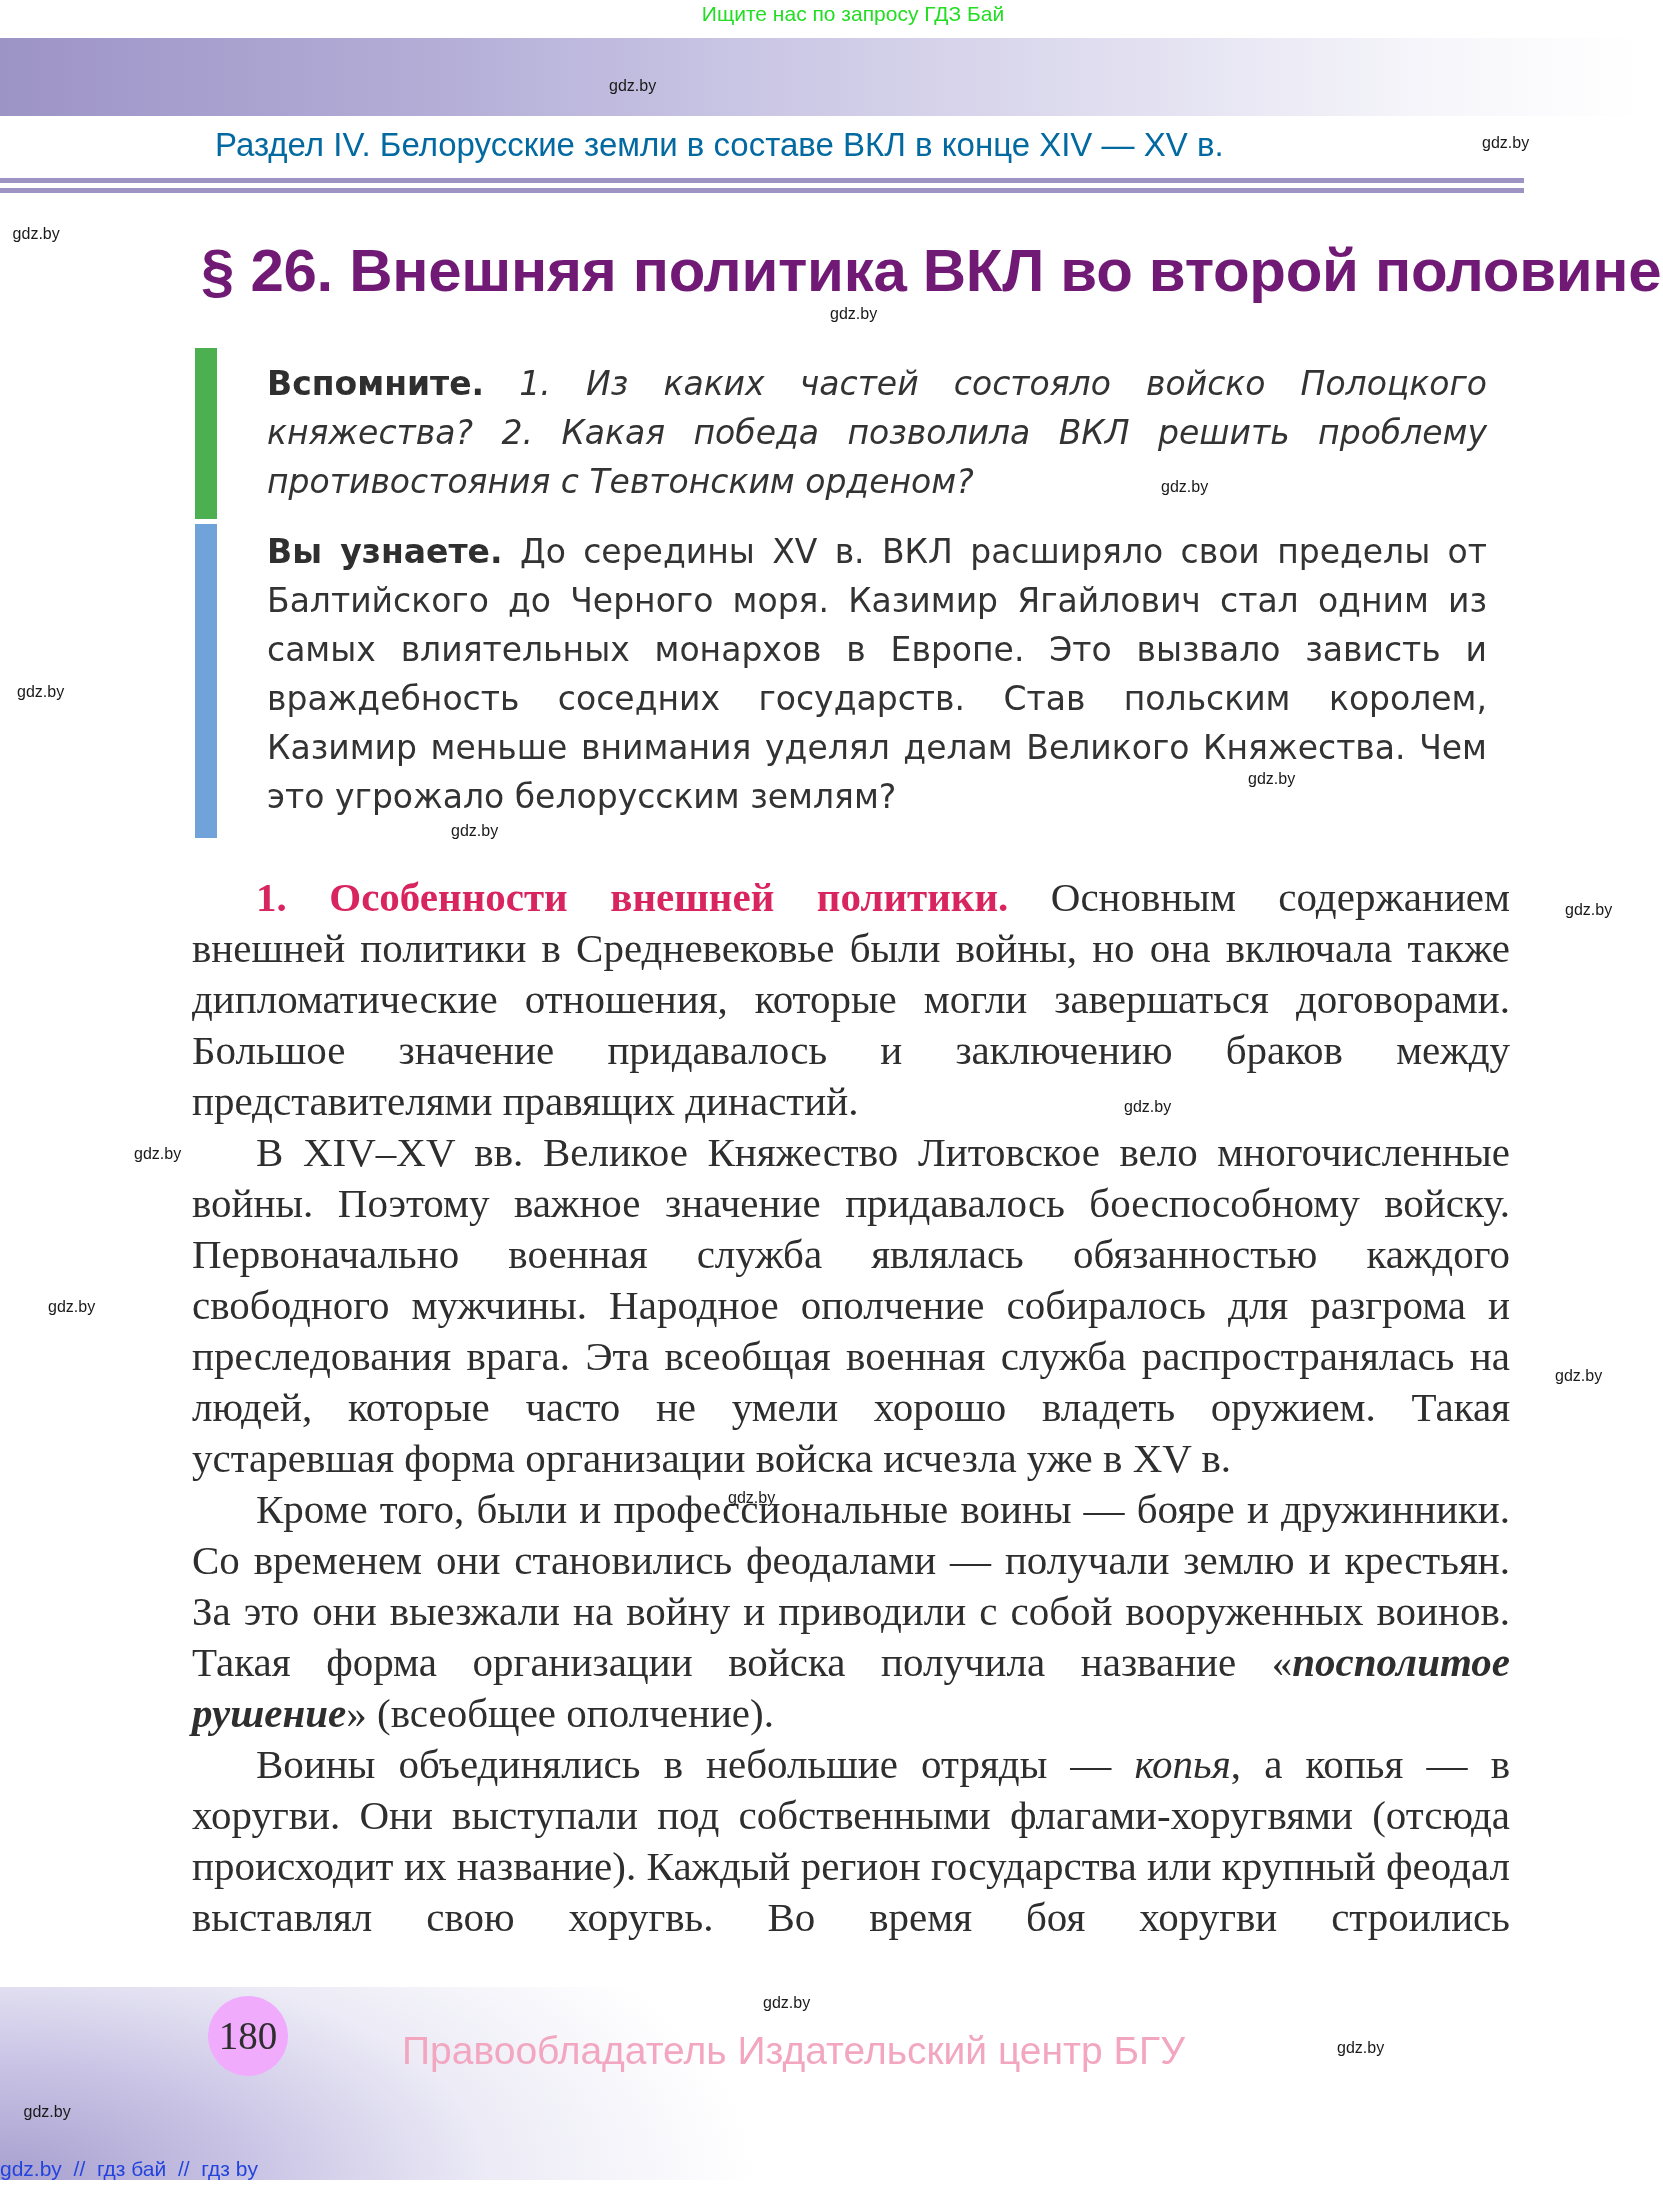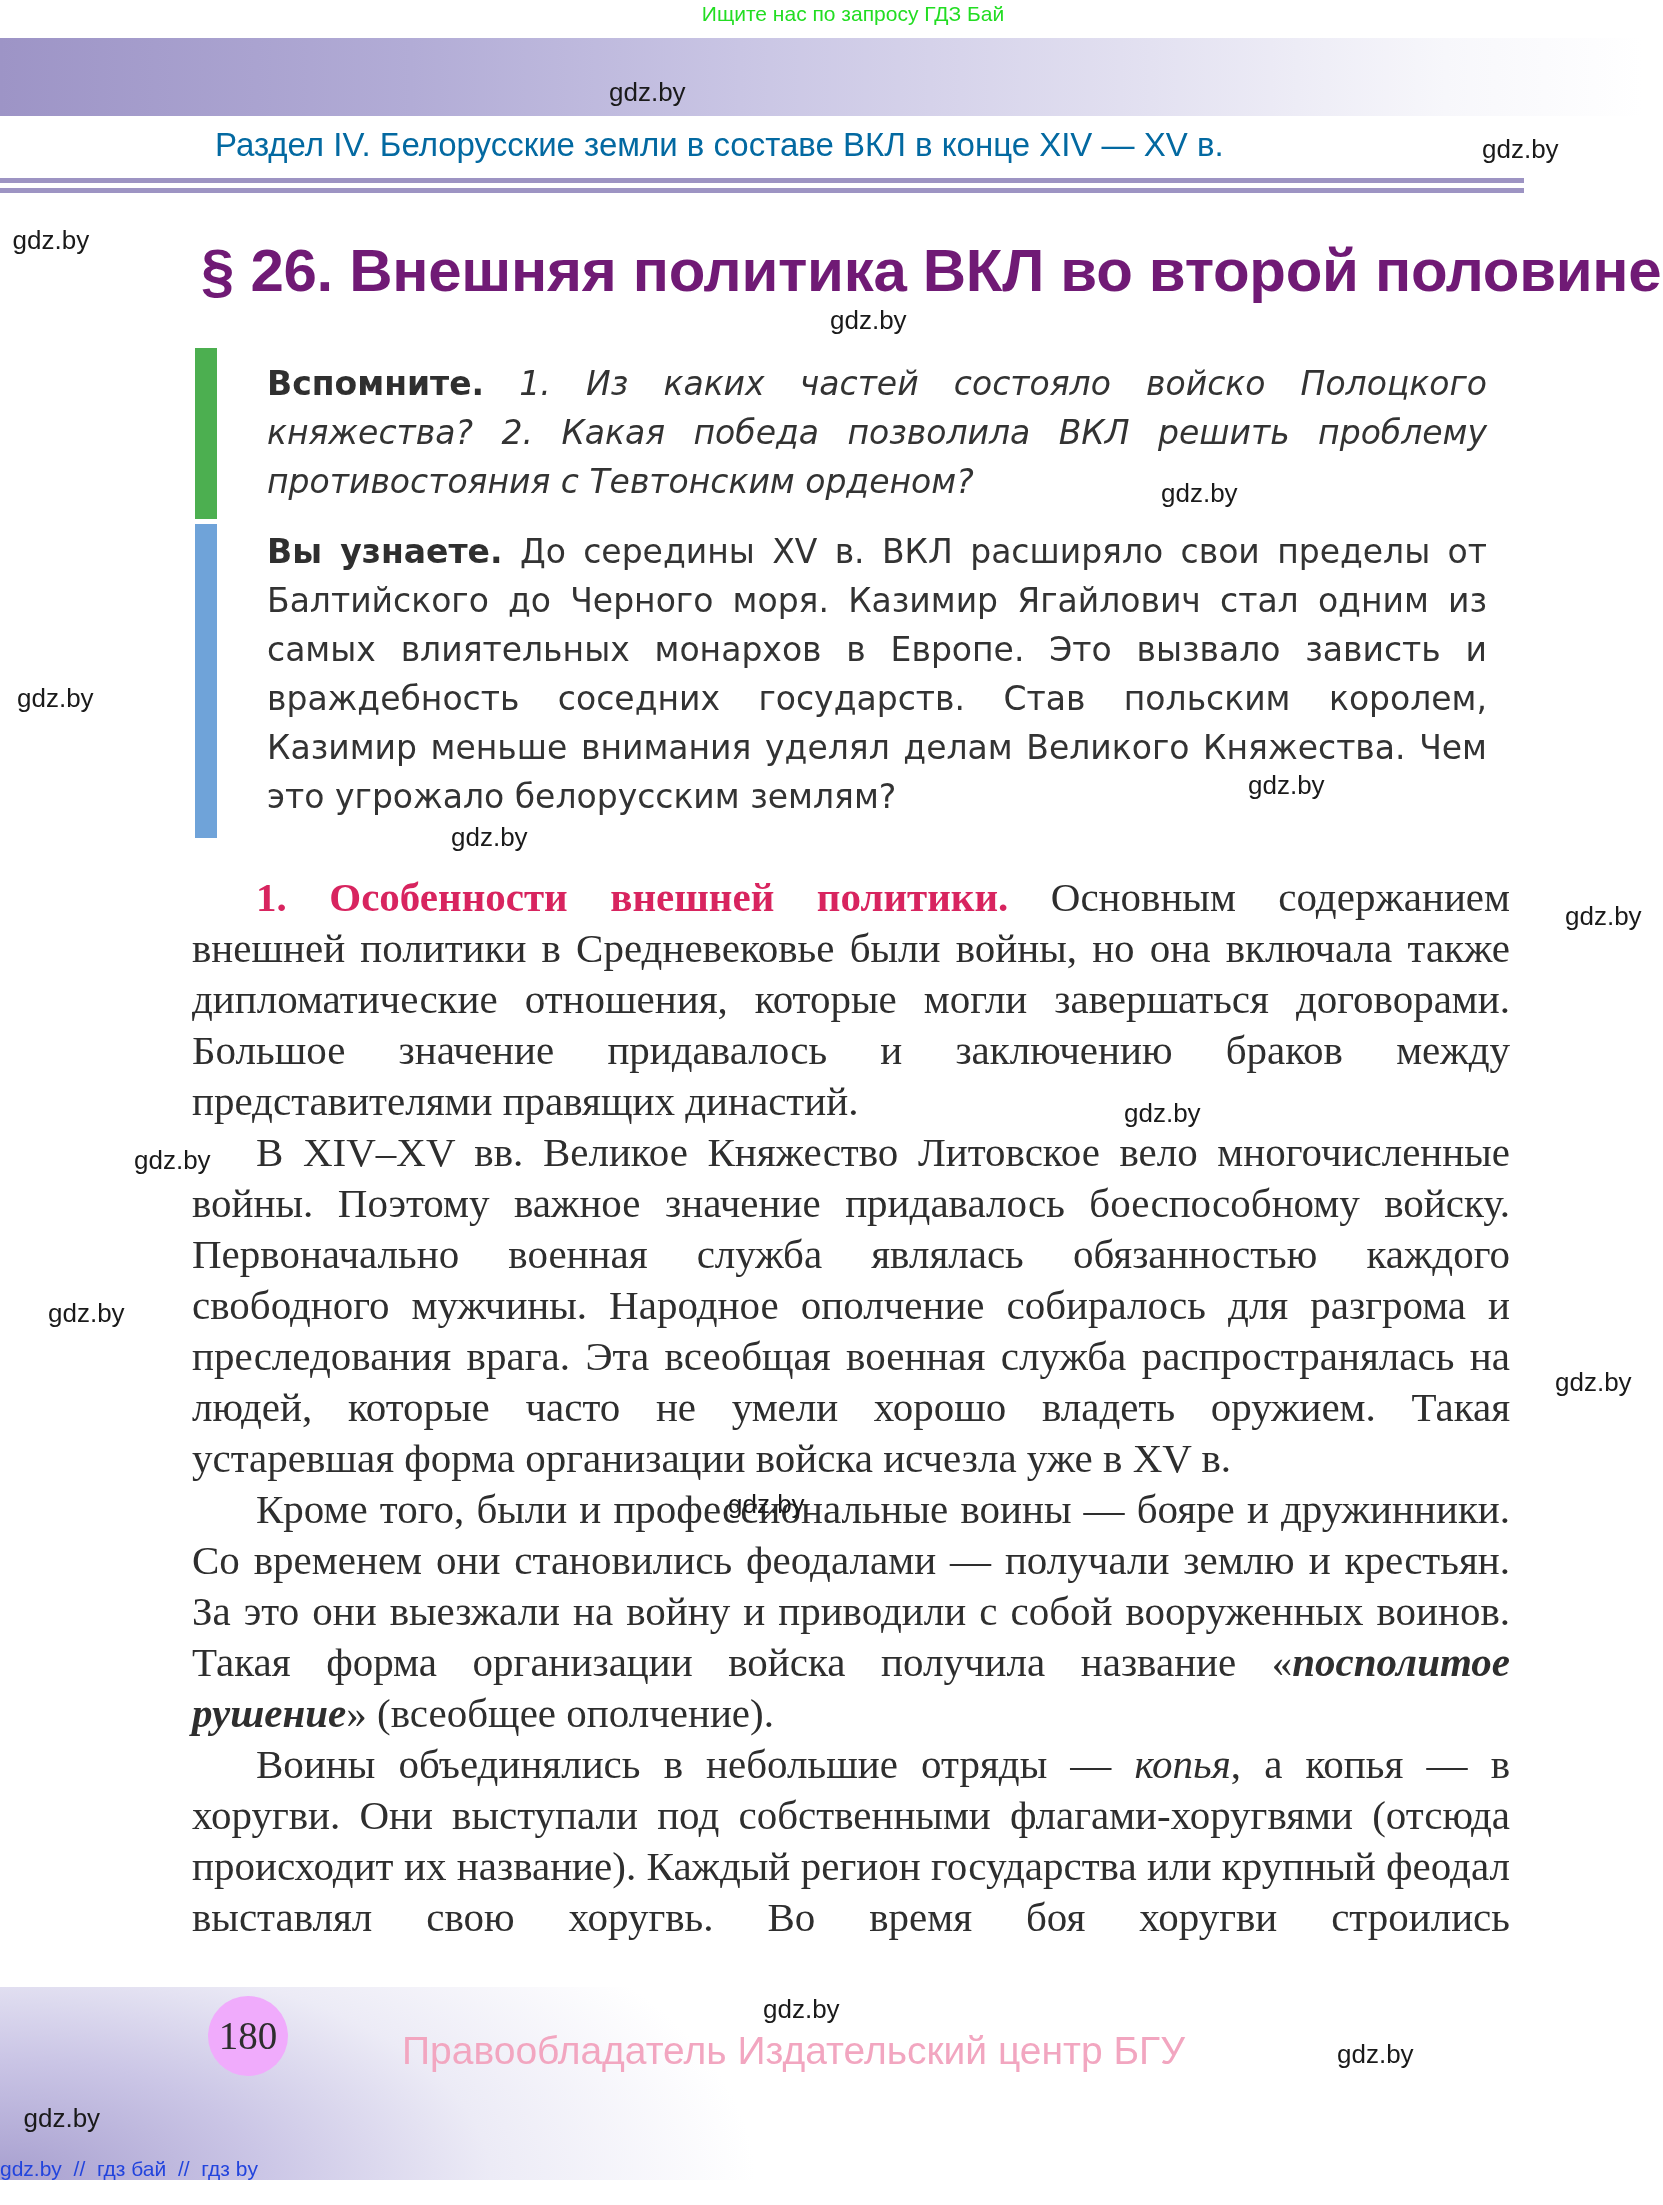--- a/index.html
+++ b/index.html
@@ -1,20 +1,20 @@
 <!DOCTYPE html>
 <html style="font-size:13.4px"><head>
 <meta charset="utf-8">
 <style>
   html, body { margin:0; padding:0; background:#ffffff; }
   body { width:1664px; height:2205px; position:relative; overflow:hidden; font-family:"Liberation Sans", sans-serif; color:#2b2b2b; }
   .abs { position:absolute; }
   .top-promo { top:1.7px; left:0; width:1664px; text-align:center; color:#22dd22; font-size:21px; font-family:"Liberation Sans", sans-serif;padding-left:21px; }
   .band { top:38px; left:0; width:1643px; height:78px; background:linear-gradient(to right, #9d94c6 0%, #b2acd6 25%, #c9c5e4 45%, #e3e1f1 70%, #f7f7fb 88%, #ffffff 100%); }
-  .wm { font-family:"Liberation Sans", sans-serif; font-size:26px; color:#1a1a1a; white-space:nowrap; }
+  .wm { font-family:"Liberation Sans", sans-serif; font-size:16px; color:#1a1a1a; white-space:nowrap; }
   .section-header { top:126px; left:215px; font-size:33px; color:#0369a1; white-space:nowrap; }
   .rule { left:0; width:1524px; height:5px; background:#9d94c3; }
   .title { top:236px; left:201px; width:1325px; font-size:60px; font-weight:bold; color:#701a75; white-space:nowrap; letter-spacing:-0.3px; }
   .bar-green { left:195px; top:348px; width:22px; height:171px; background:#4caf50; }
   .bar-blue { left:195px; top:524px; width:22px; height:314px; background:#6fa3d9; }
   .intro { left:267px; width:1220px; font-family:"DejaVu Sans", sans-serif; font-size:33px; line-height:49px; color:#333333; text-align:justify; text-align-last:left; }
   .intro b { font-weight:bold; color:#2f2f2f; }
   .intro i { font-style:italic; }
   .remember { top:359px; }
   .learn { top:527px; }

